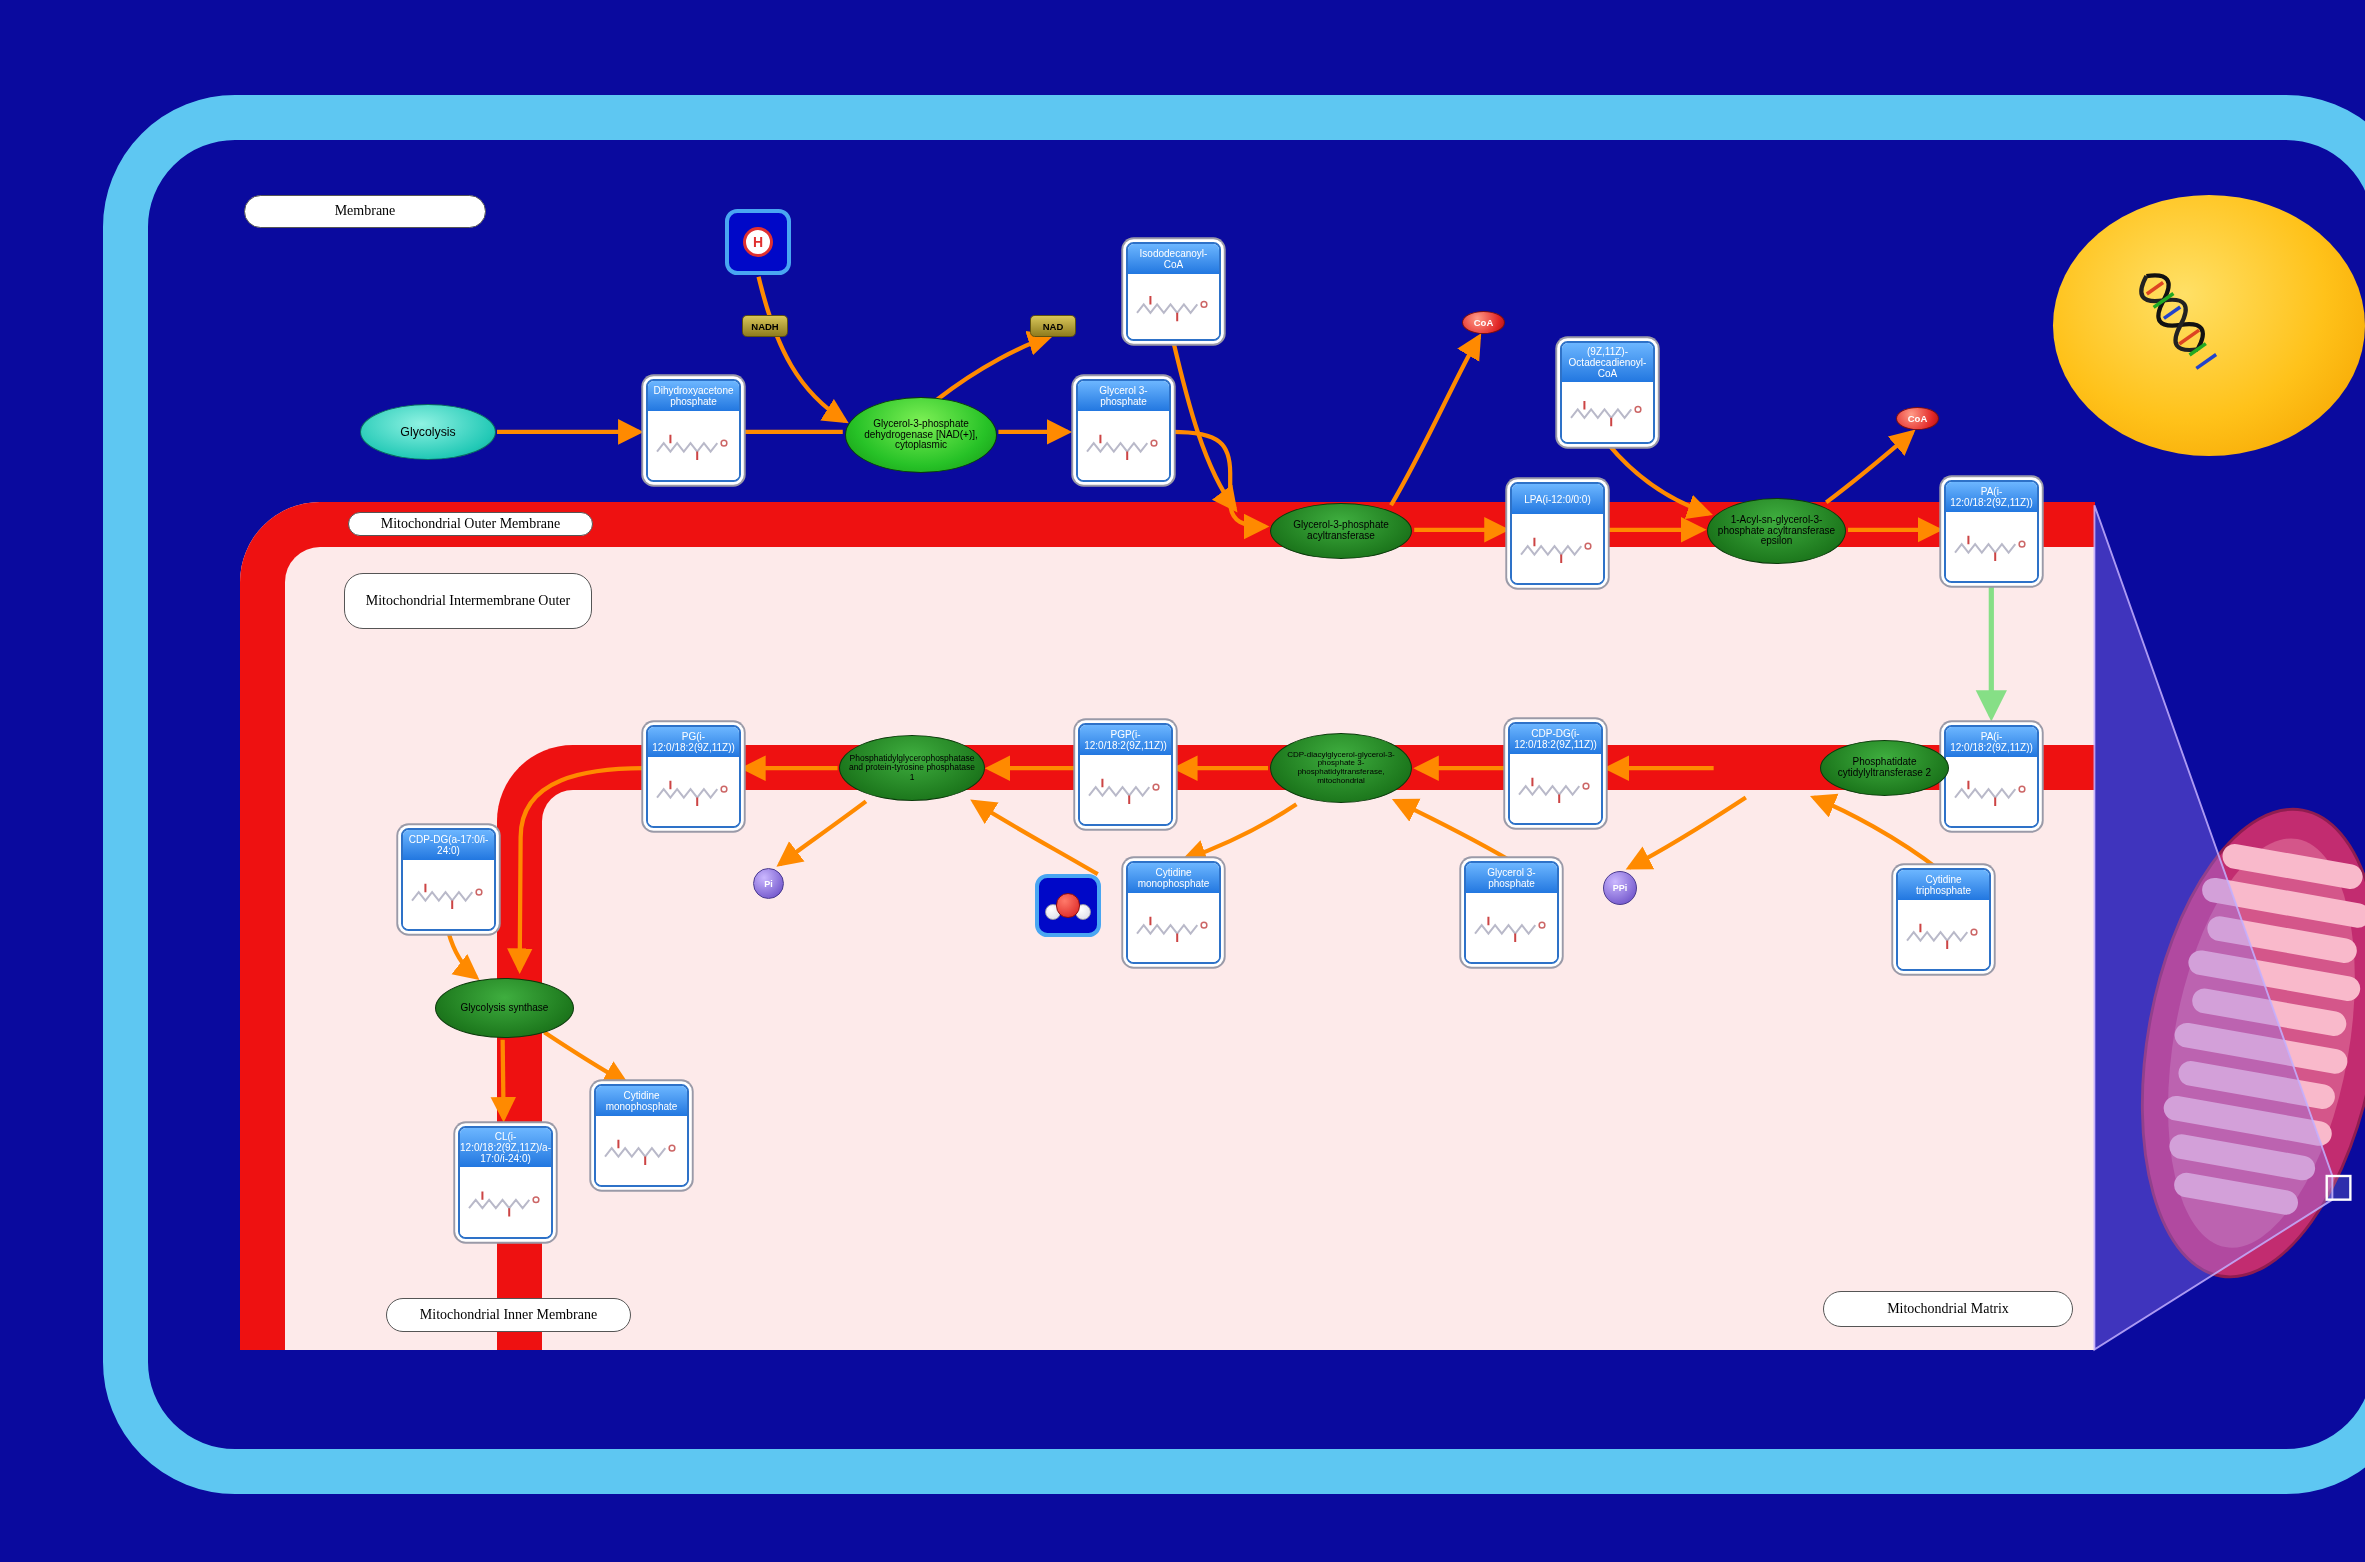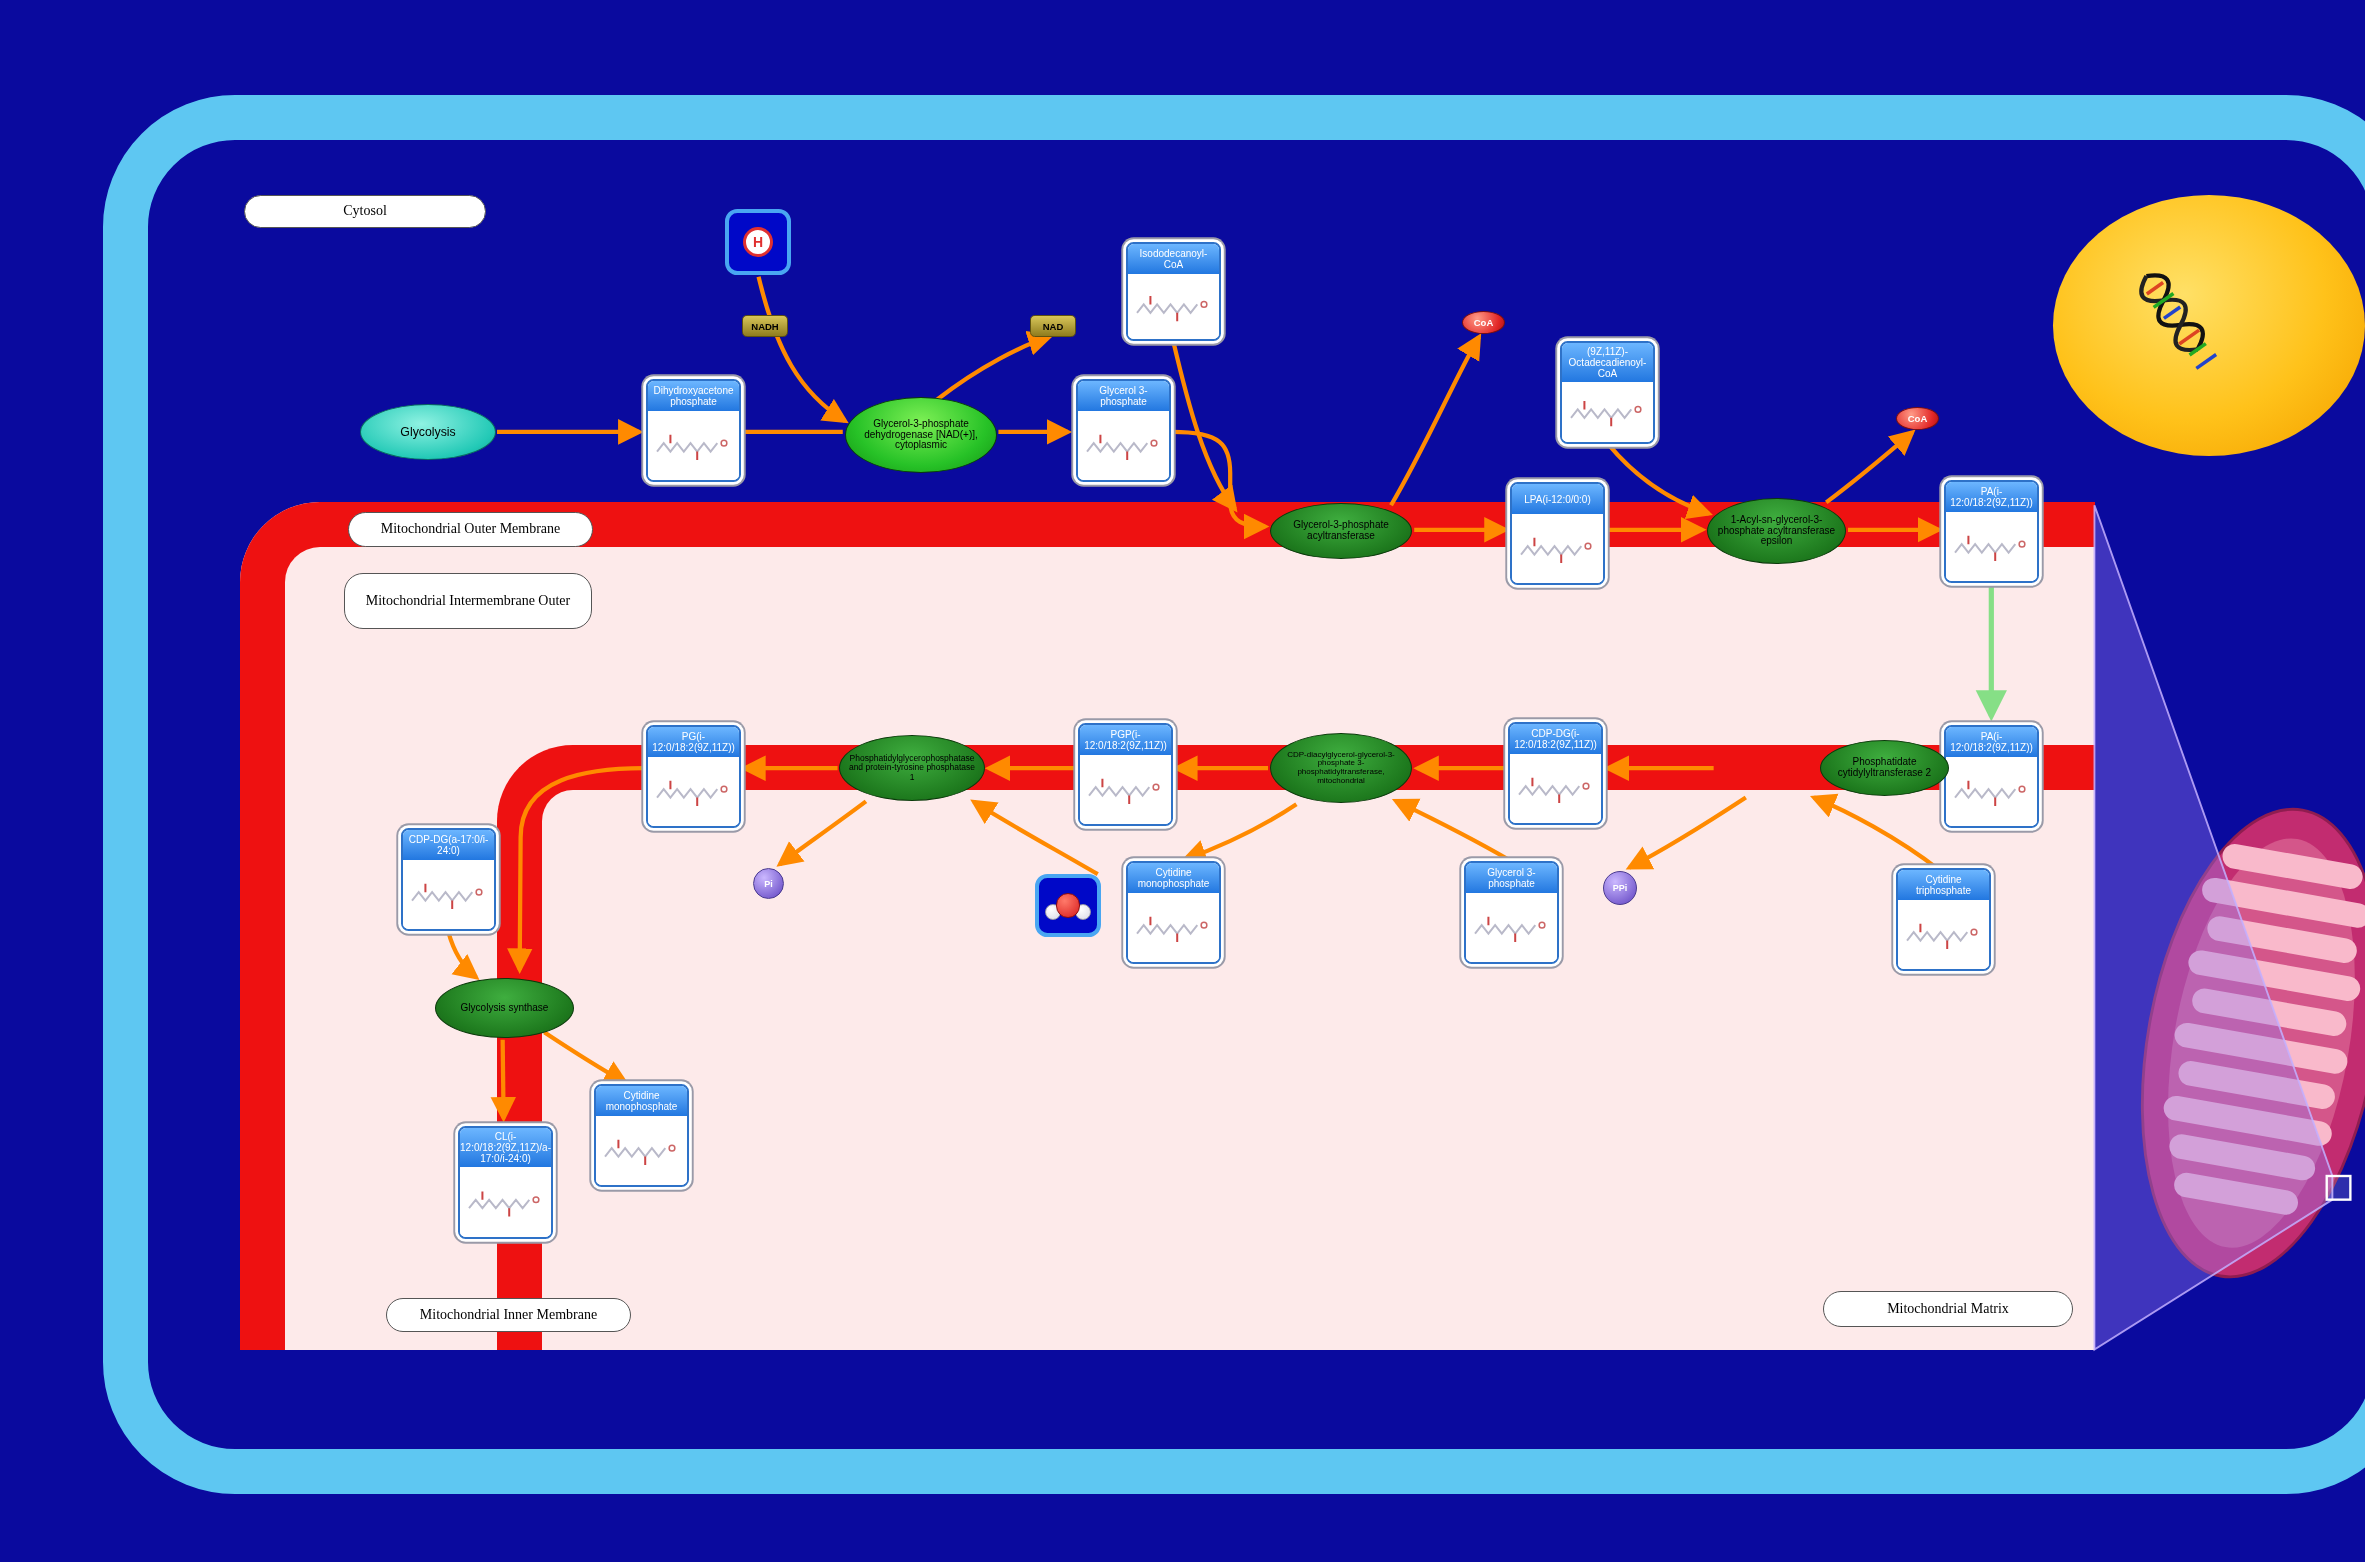--- a/index.html
+++ b/index.html
@@ -154,22 +154,22 @@
       <path d="M1830,1694 C1755,1750 1690,1795 1648,1827" marker-end="url(#ah)"></path>
       <path d="M1770,1624 L1573,1624" marker-end="url(#ah)"></path>
       <path d="M1361,1624 C1240,1624 1100,1645 1100,1770 L1098,2050" marker-end="url(#ah)"></path>
       <path d="M947,1969 C958,2010 978,2044 1006,2066" marker-end="url(#ah)"></path>
       <path d="M1062,2198 L1064,2364" marker-end="url(#ah)"></path>
       <path d="M1150,2182 C1230,2235 1285,2268 1322,2289" marker-end="url(#ah)"></path>
     </g>
     <path d="M4209,1236 L4209,1514" stroke="#86df86" stroke-width="11" fill="none" marker-end="url(#ahg)"></path>
   </svg>
 
-  <div class="comp" style="left:244px;top:195px;width:242px;height:33px">Cytosol</div>
-  <div class="comp" style="left:348px;top:512px;width:245px;height:35px">Mitochondrial Outer Membrane</div>
+  <div class="comp" style="left:244px;top:195px;width:242px;height:33px">Membrane</div>
+  <div class="comp" style="left:348px;top:512px;width:245px;height:24px">Mitochondrial Outer Membrane</div>
   <div class="comp" style="left:344px;top:573px;width:248px;height:56px">Mitochondrial Intermembrane Outer</div>
   <div class="comp" style="left:386px;top:1298px;width:245px;height:34px">Mitochondrial Inner Membrane</div>
   <div class="comp" style="left:1823px;top:1291px;width:250px;height:36px">Mitochondrial Matrix</div>
 
   <div class="proc" style="left:360px;top:404px;width:136px;height:56px">Glycolysis</div>
 
   <div class="met" style="left:646px;top:379px">
     <div class="met-h">Dihydroxyacetone phosphate</div>
     <div class="met-b struct">
         <svg viewBox="0 0 100 62" preserveAspectRatio="xMidYMid meet">

